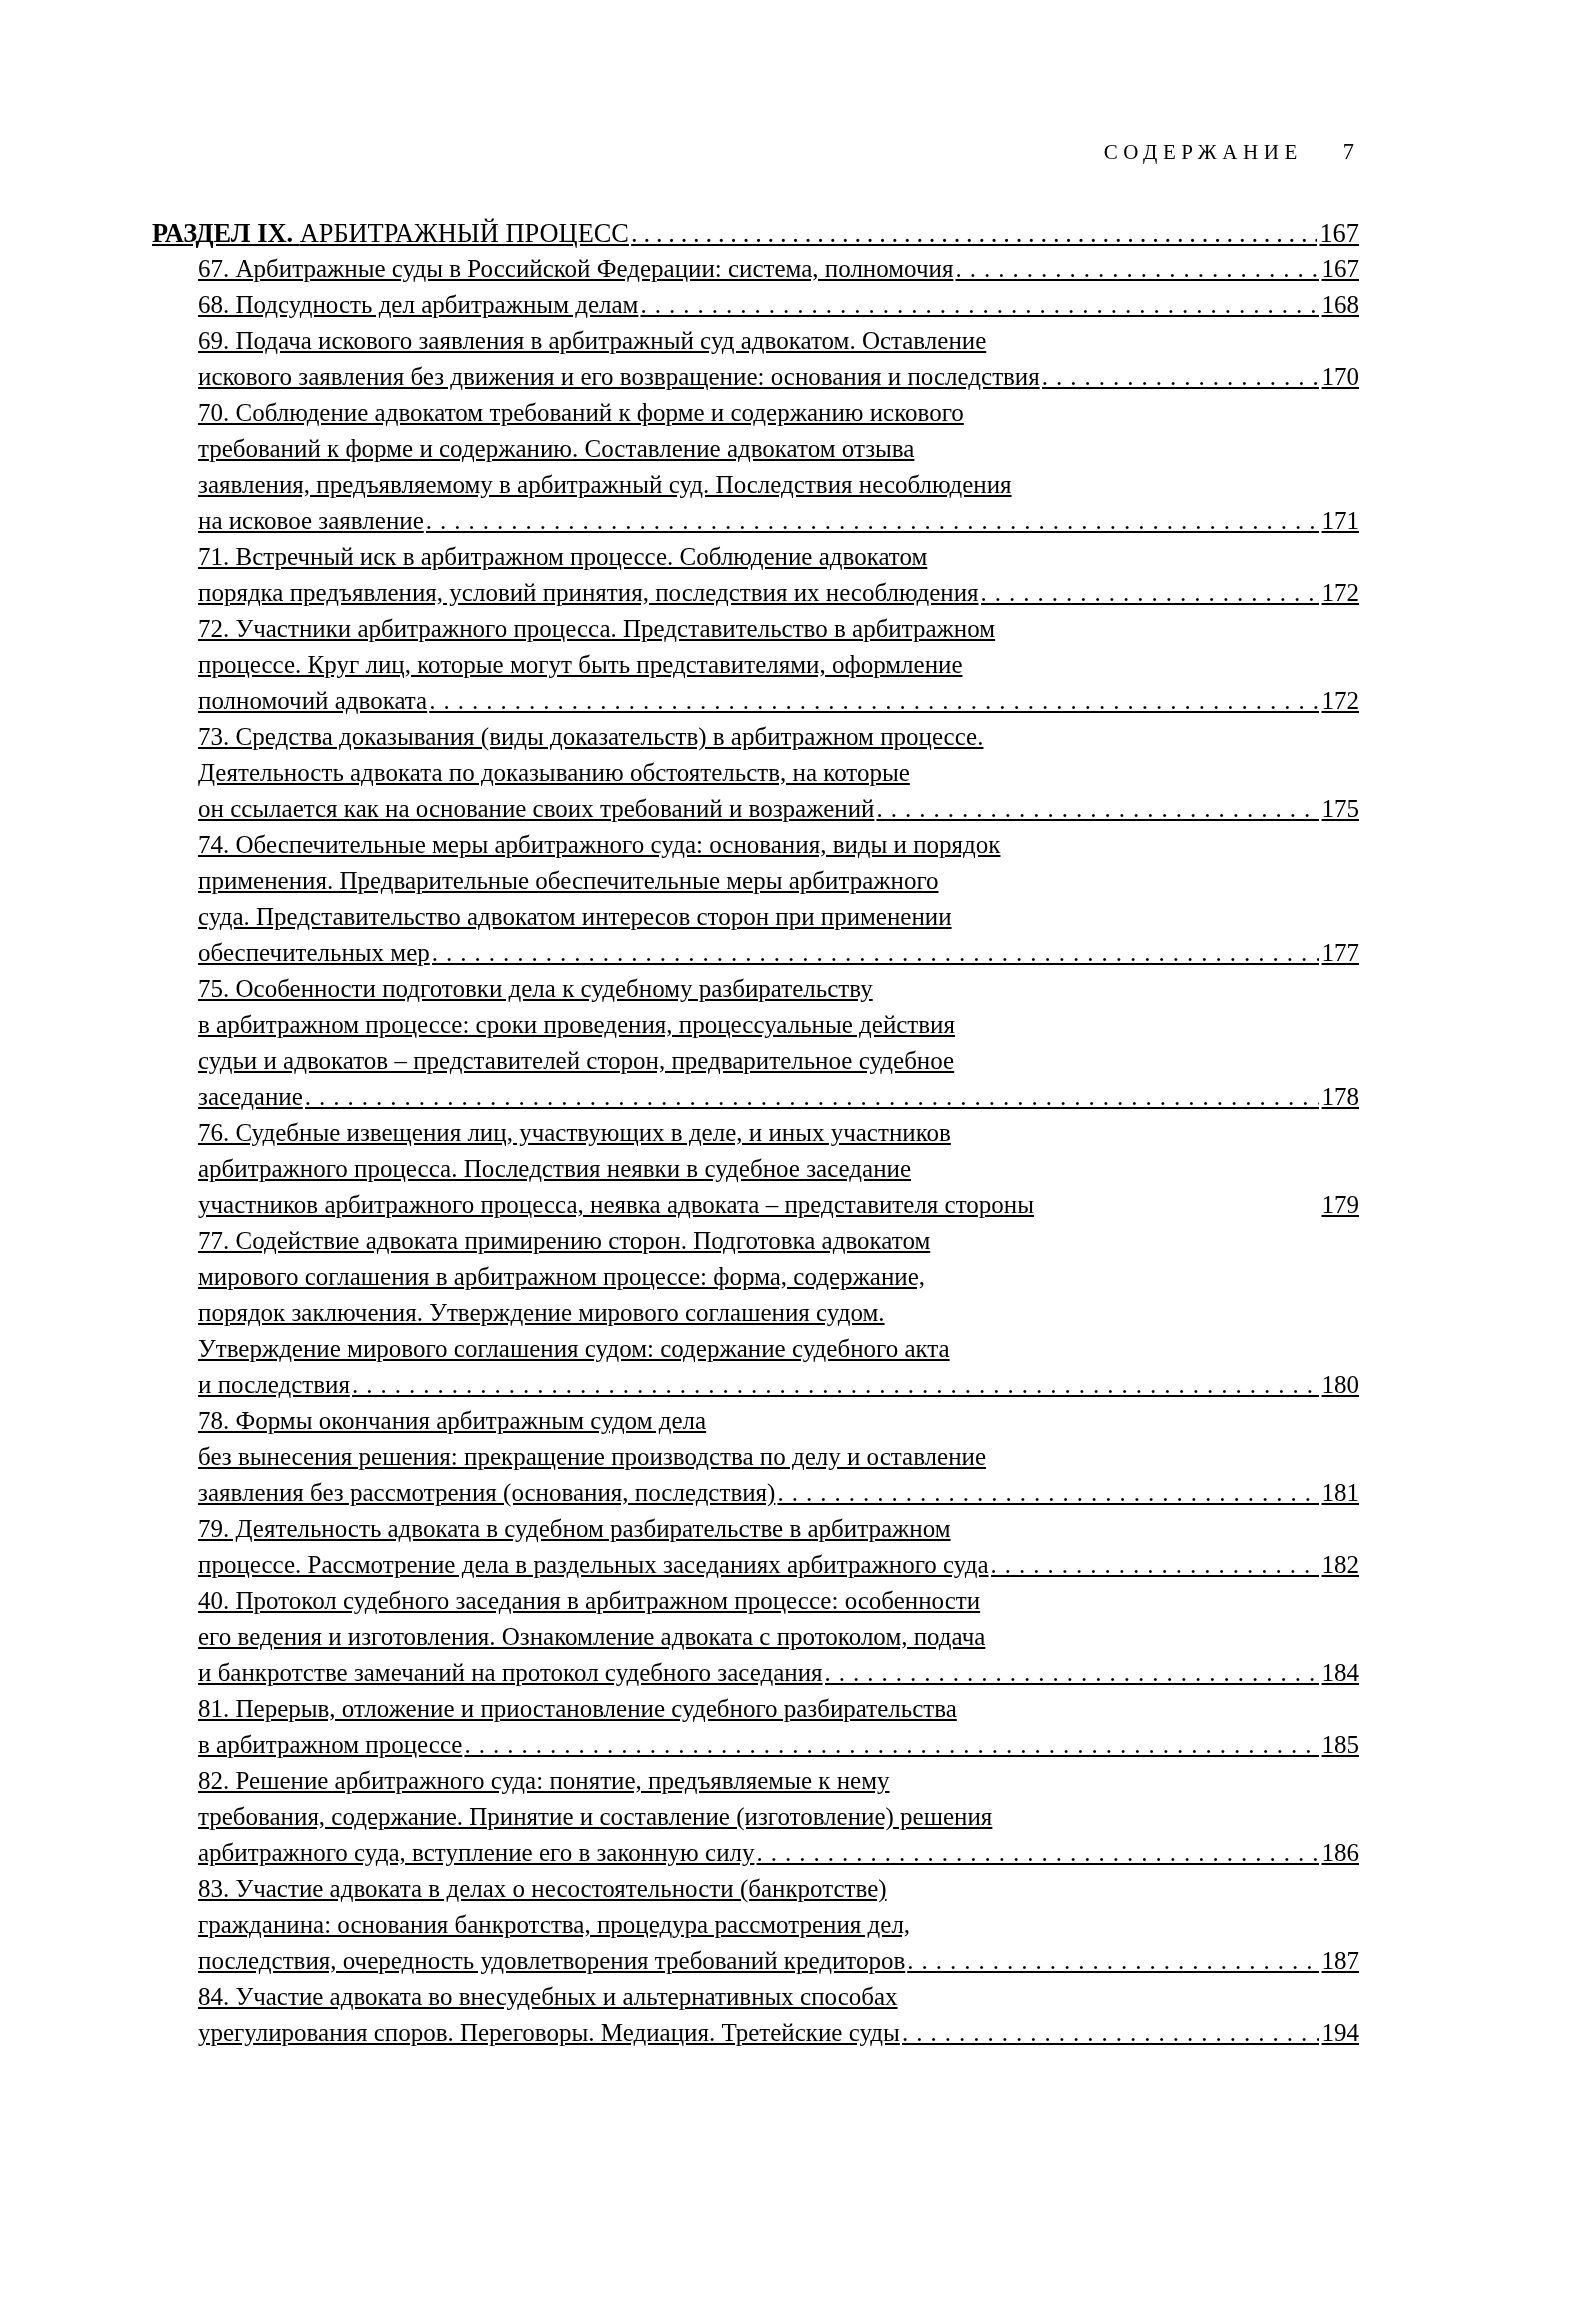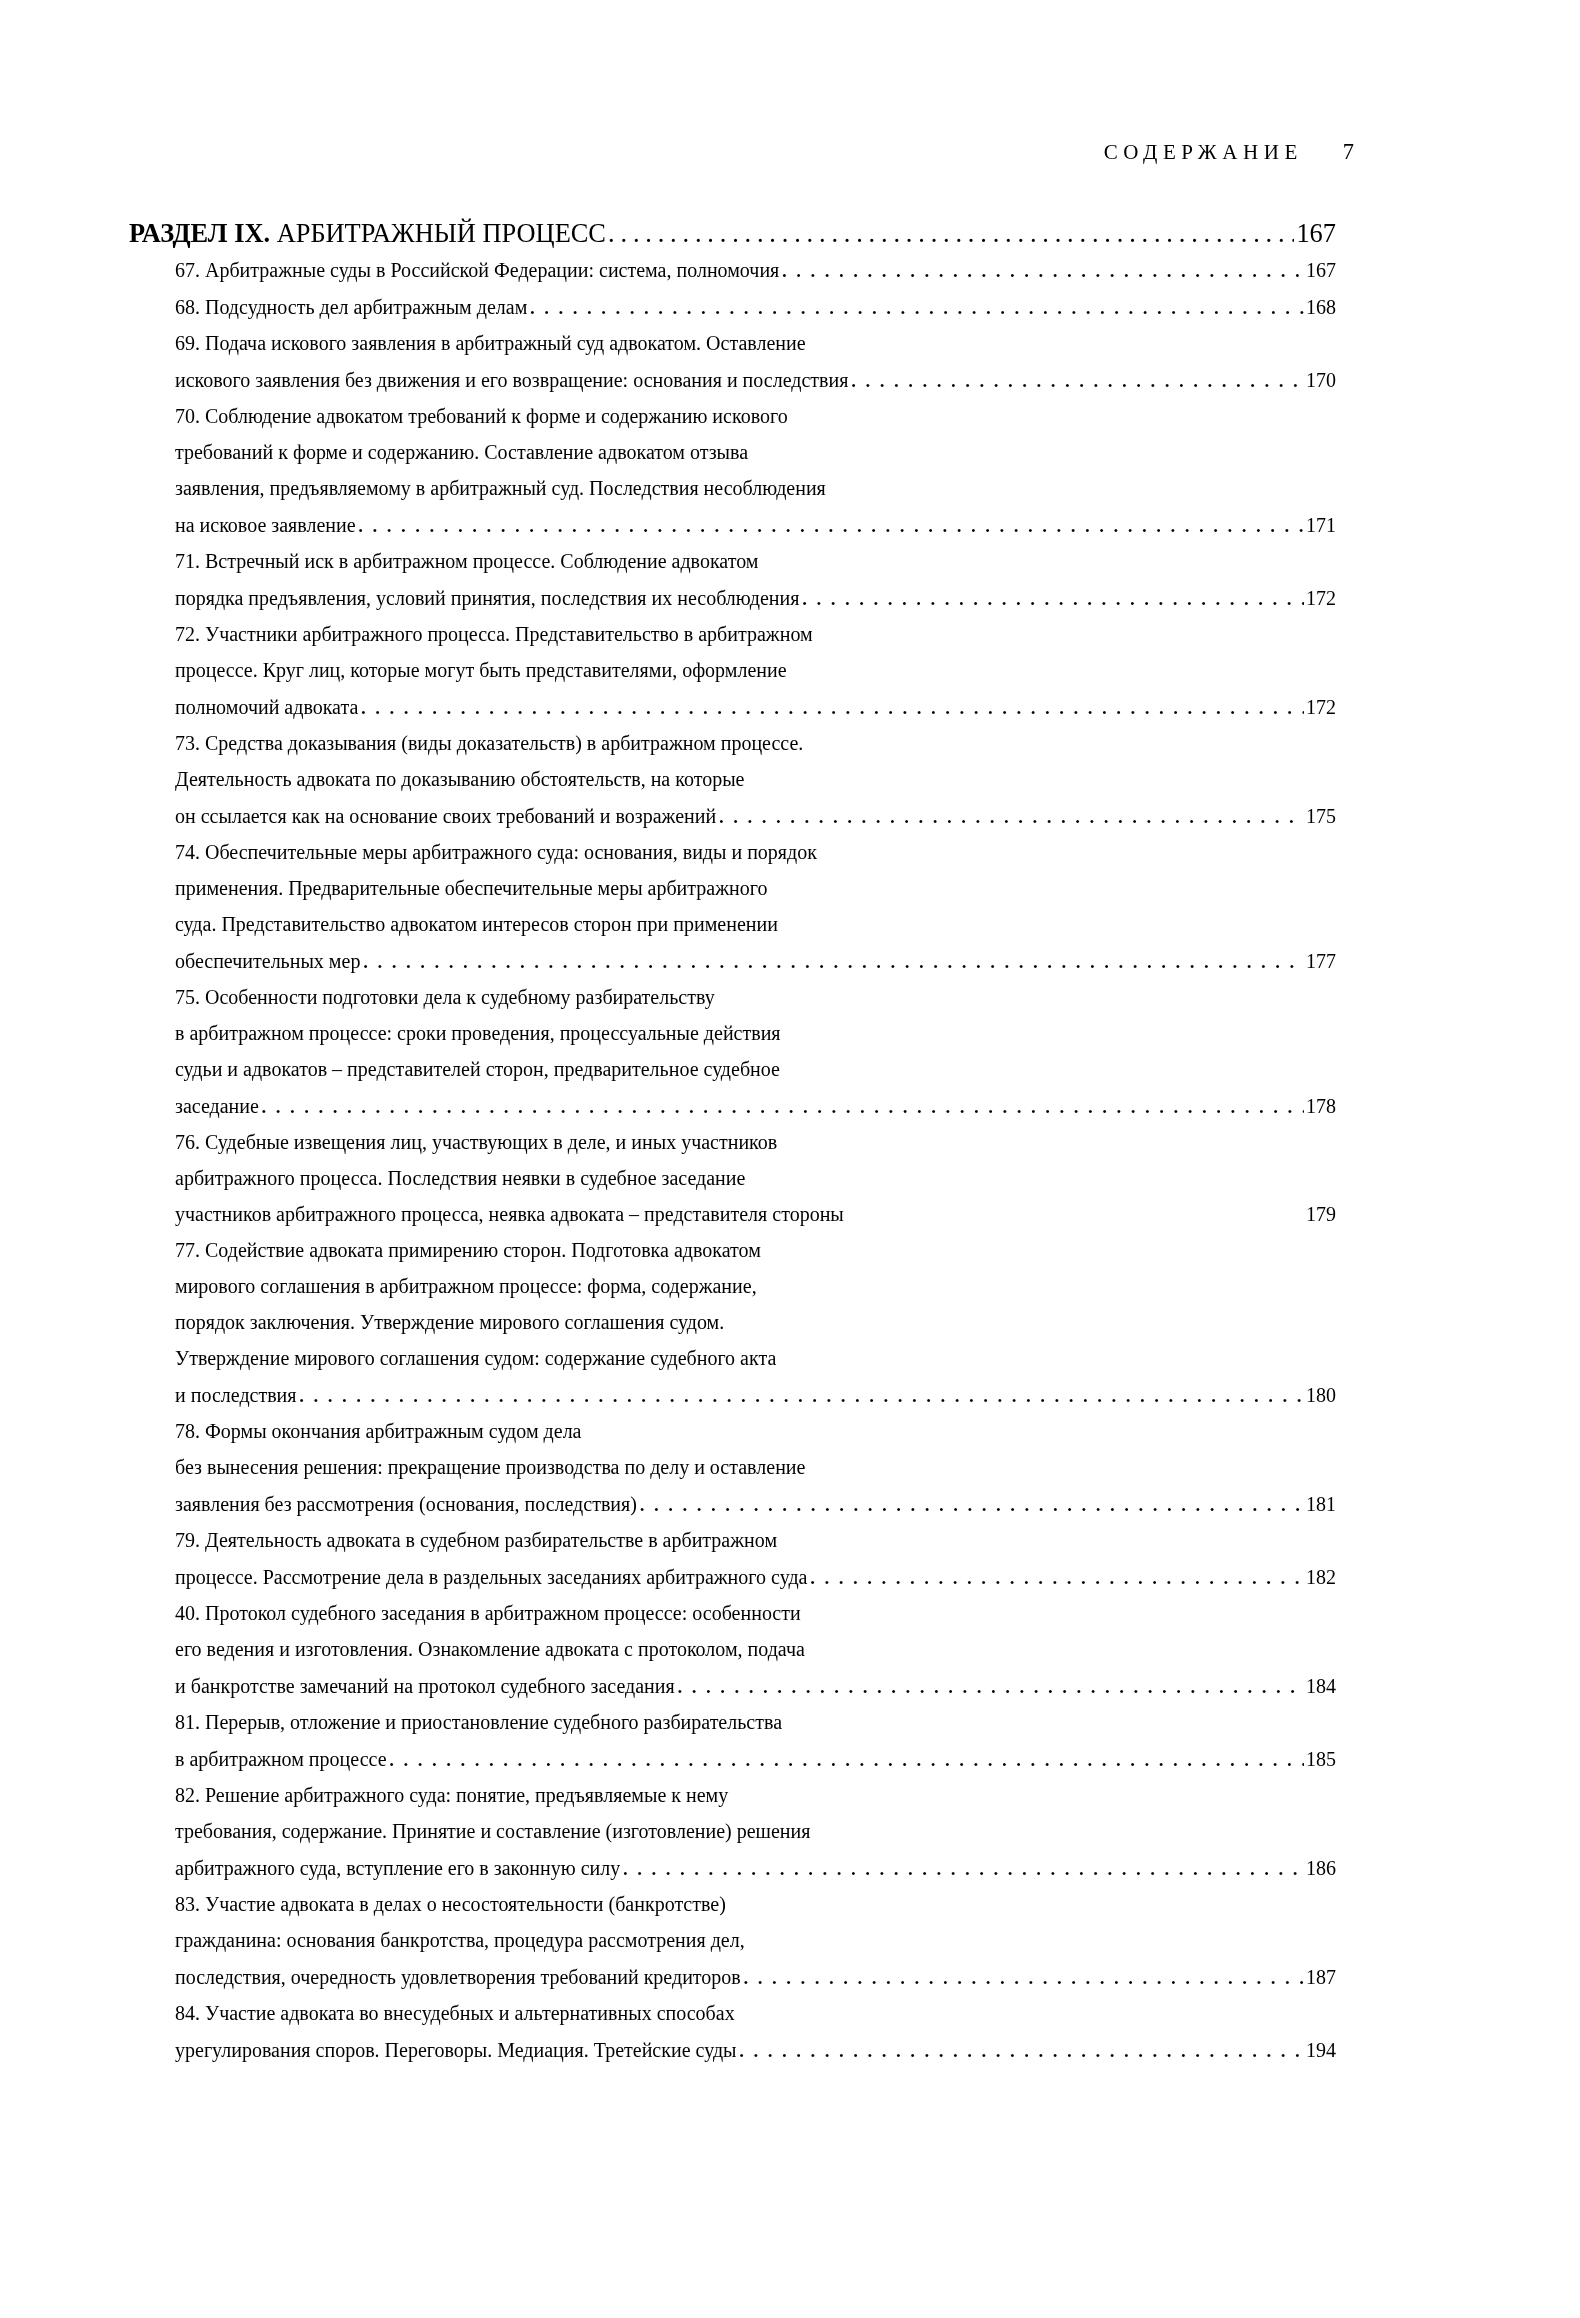--- a/index.html
+++ b/index.html
@@ -40,38 +40,39 @@
   .running-head .rh-page {
     font-size: 22.4px;
     min-width: 21px;
     text-align: right;
   }
 
   
   .toc {
     position: absolute;
     top: 215px;
-    left: 129px;
+    left: 152px;
     width: 1207px;
+    text-decoration: underline;
   }
 
   .toc-section {
     font-size: 26.4px;
     line-height: 36px;
     margin-bottom: 0;
   }
   .toc-section .sec-num {
     font-weight: bold;
   }
   .toc-section .sec-title {
     font-weight: normal;
   }
 
   .toc-entry {
-    font-size: 20px;
+    font-size: 25px;
     line-height: 36px;
     padding-left: 46px;
   }
 
   
   .line {
     display: block;
     white-space: nowrap;
   }
 

